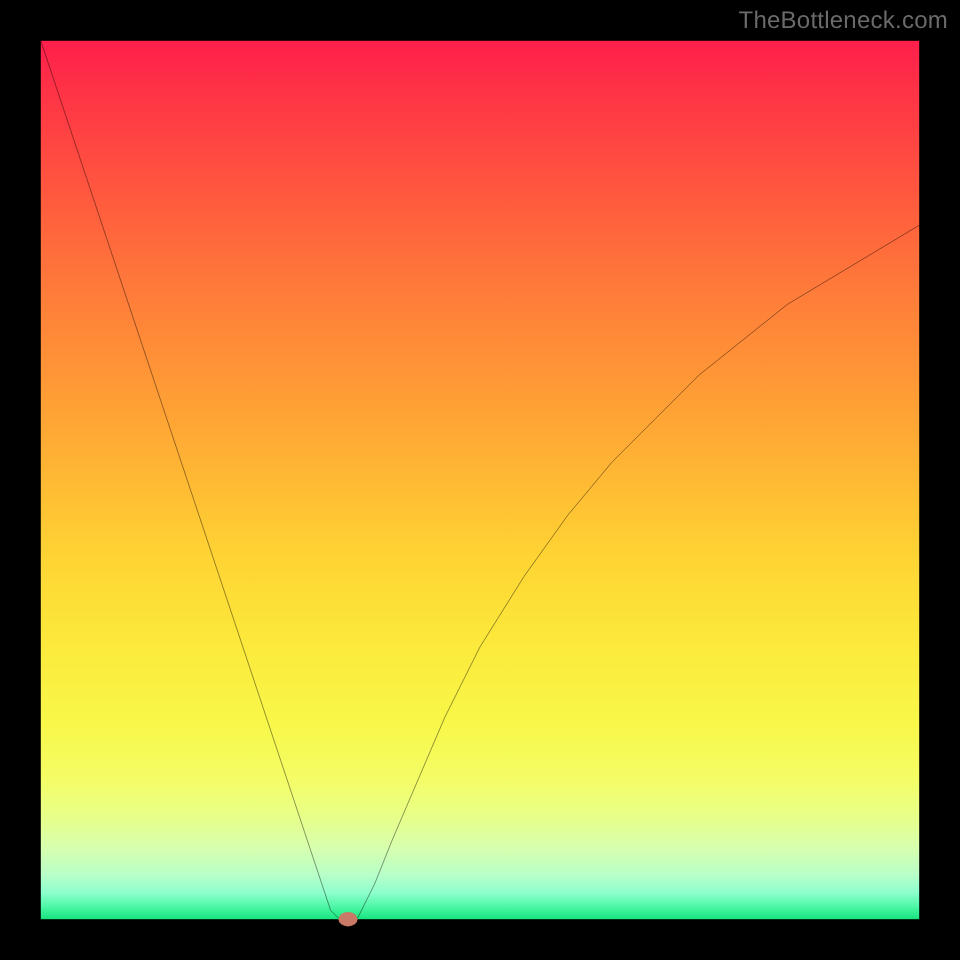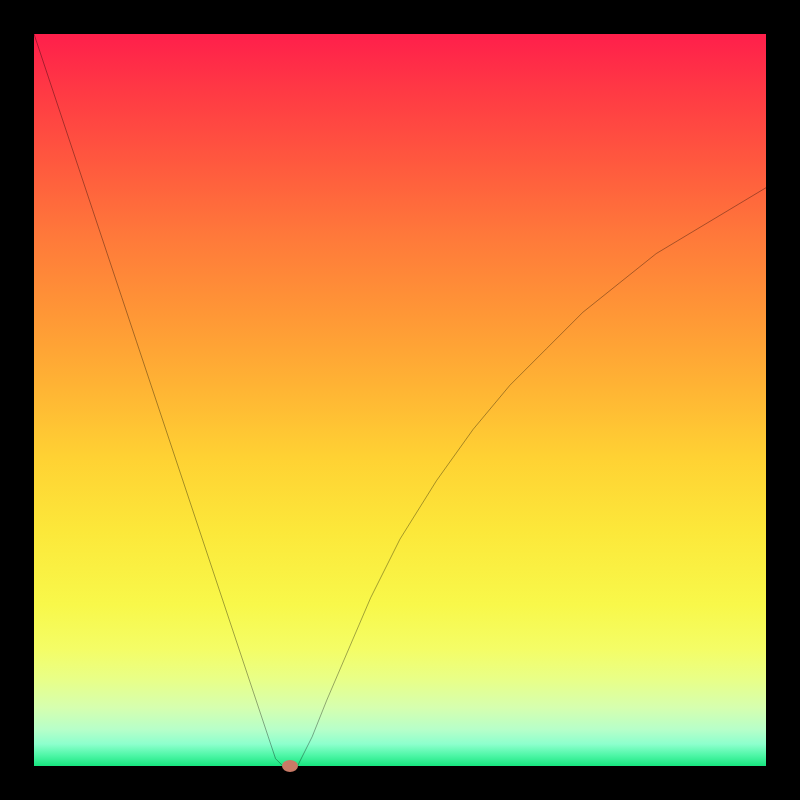--- a/index.html
+++ b/index.html
@@ -78,13 +78,14 @@
 
   <div class="plot-area">
 
     <svg class="curve-svg" viewBox="0 0 100 100" preserveAspectRatio="none">
       <path id="curve-path" fill="none" stroke="#000000" stroke-width="0.35" vector-effect="non-scaling-stroke" d="M0.000 0.000 L2.000 6.000 L4.000 12.000 L6.000 18.000 L8.000 24.000 L10.000 30.000 L12.000 36.000 L14.000 42.000 L16.000 48.000 L18.000 54.000 L20.000 60.000 L22.000 66.000 L24.000 72.000 L26.000 78.000 L28.000 84.000 L30.000 90.000 L32.000 96.000 L33.000 99.000 L34.000 100.000 L35.000 100.000 L36.000 100.000 L38.000 96.000 L40.000 91.000 L43.000 84.000 L46.000 77.000 L50.000 69.000 L55.000 61.000 L60.000 54.000 L65.000 48.000 L70.000 43.000 L75.000 38.000 L80.000 34.000 L85.000 30.000 L90.000 27.000 L95.000 24.000 L100.000 21.000"></path>
     </svg>
 
     <div id="marker" class="marker" style="left: 256.2px; top: 732px; background: rgb(201, 122, 102);"></div>
   </div>
 
+  <div class="watermark">TheBottleneck.com</div>
 </div>
 
 </body></html>

